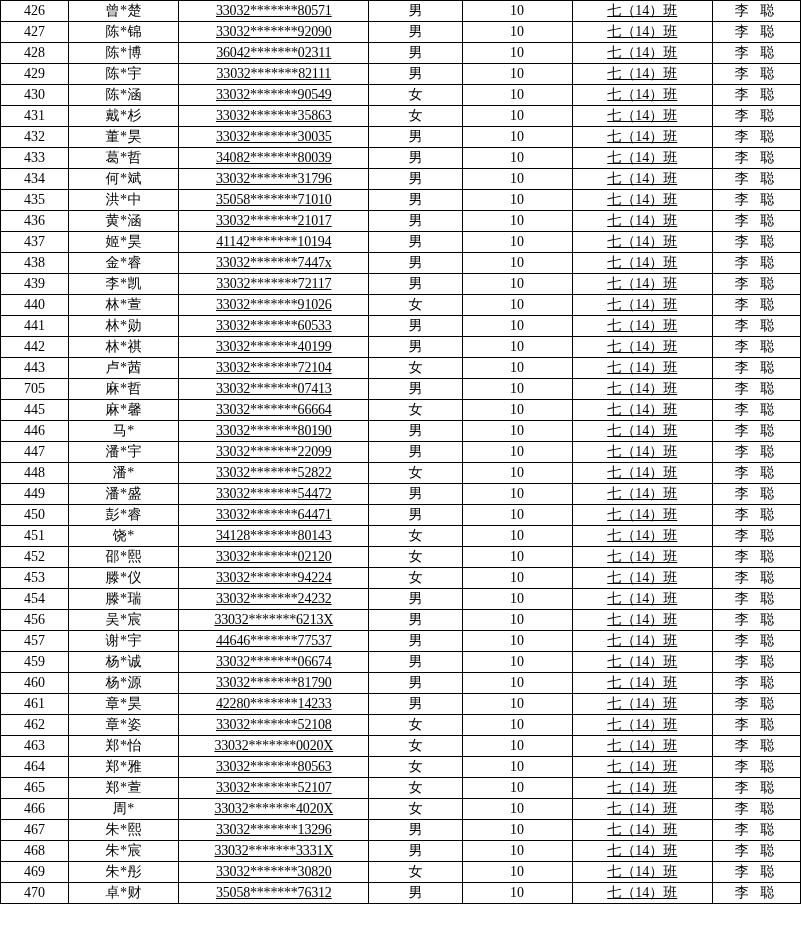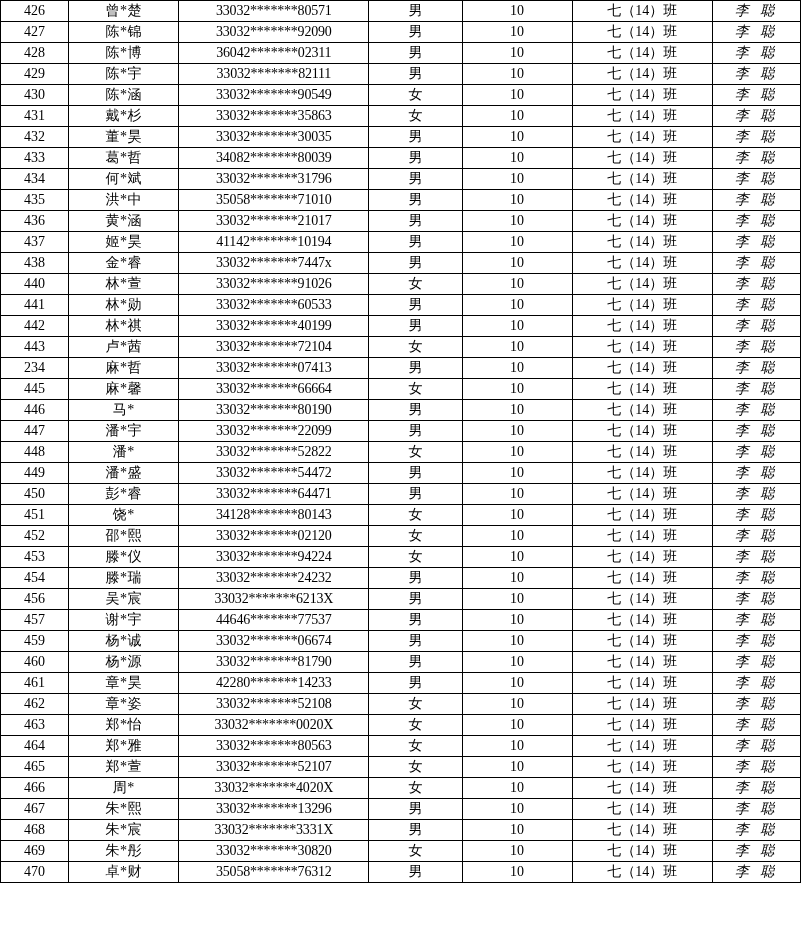--- a/index.html
+++ b/index.html
@@ -40,36 +40,37 @@
     font-size: 15px;
   }
   .cell-name {
     font-size: 14px;
     letter-spacing: 0.5px;
   }
   .cell-id {
     font-family: "Liberation Serif", "DejaVu Serif", serif;
     font-size: 13px;
     letter-spacing: -0.2px;
+    text-decoration: underline;
   }
   .cell-sex {
     font-size: 14px;
   }
   .cell-grade {
     font-size: 13px;
   }
   .cell-class {
     font-size: 13px;
     letter-spacing: 0px;
+    text-decoration: underline;
   }
   .cell-teacher {
     font-size: 14px;
     letter-spacing: 4px;
     padding-left: 4px;
-    font-style: italic;
   }
 </style>
 </head>
 <body>
 
 <table id="roster-table">
   <colgroup>
     <col class="col-seq">
     <col class="col-name">
     <col class="col-id">
@@ -190,20 +191,29 @@
       <tr>
         <td class="cell-seq">438</td>
         <td class="cell-name">金*睿</td>
         <td class="cell-id">33032*******7447x</td>
         <td class="cell-sex">男</td>
         <td class="cell-grade">10</td>
         <td class="cell-class">七（14）班</td>
         <td class="cell-teacher">李 聪</td>
       </tr>
       <tr>
+        <td class="cell-seq">439</td>
+        <td class="cell-name">李*凯</td>
+        <td class="cell-id">33032*******72117</td>
+        <td class="cell-sex">男</td>
+        <td class="cell-grade">10</td>
+        <td class="cell-class">七（14）班</td>
+        <td class="cell-teacher">李 聪</td>
+      </tr>
+      <tr>
         <td class="cell-seq">440</td>
         <td class="cell-name">林*萱</td>
         <td class="cell-id">33032*******91026</td>
         <td class="cell-sex">女</td>
         <td class="cell-grade">10</td>
         <td class="cell-class">七（14）班</td>
         <td class="cell-teacher">李 聪</td>
       </tr>
       <tr>
         <td class="cell-seq">441</td>
@@ -226,21 +236,21 @@
       <tr>
         <td class="cell-seq">443</td>
         <td class="cell-name">卢*茜</td>
         <td class="cell-id">33032*******72104</td>
         <td class="cell-sex">女</td>
         <td class="cell-grade">10</td>
         <td class="cell-class">七（14）班</td>
         <td class="cell-teacher">李 聪</td>
       </tr>
       <tr>
-        <td class="cell-seq">234</td>
+        <td class="cell-seq">705</td>
         <td class="cell-name">麻*哲</td>
         <td class="cell-id">33032*******07413</td>
         <td class="cell-sex">男</td>
         <td class="cell-grade">10</td>
         <td class="cell-class">七（14）班</td>
         <td class="cell-teacher">李 聪</td>
       </tr>
       <tr>
         <td class="cell-seq">445</td>
         <td class="cell-name">麻*馨</td>

